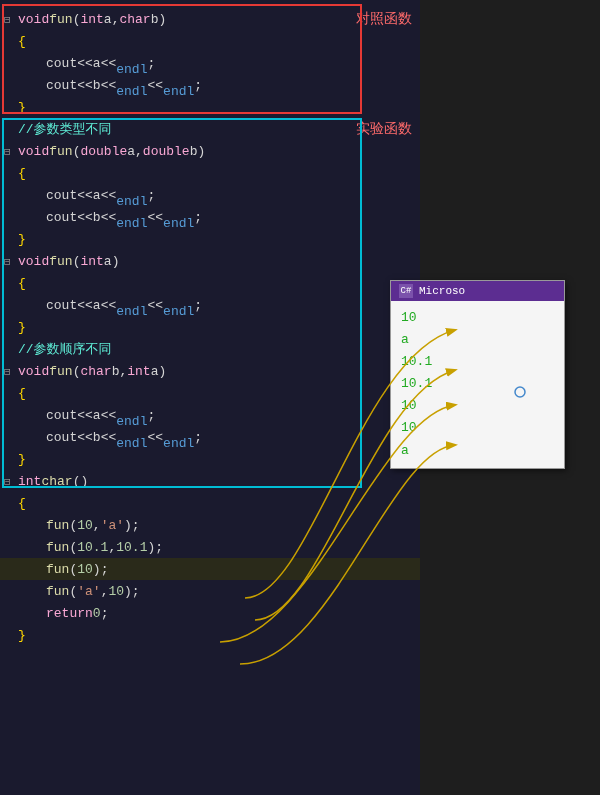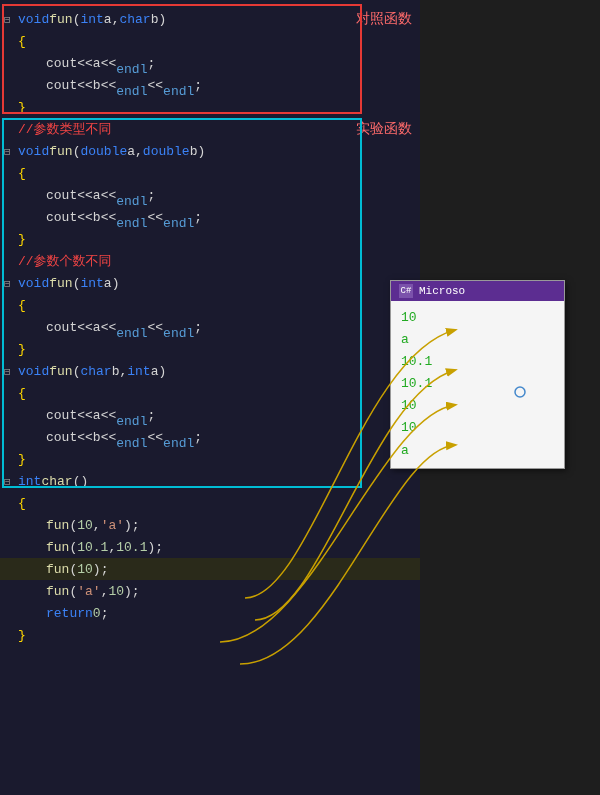--- a/index.html
+++ b/index.html
@@ -30,26 +30,26 @@
       white-space: nowrap;
     }
 
     .line-icon {
       width: 14px;
       color: #888;
       font-size: 11px;
       flex-shrink: 0;
     }
 
-    .kw { color: #3b82f6; }
+    .kw { color: #f9a8d4; }
     .fn { color: #dcdcaa; }
     .op { color: #d4d4d4; }
     .str { color: #ce9178; }
     .num { color: #b5cea8; }
-    .comment-cyan { color: #ef4444; }
+    .comment-cyan { color: #5eead4; }
     .comment-label { color: #ff6b6b; font-size: 14px; }
     .plain { color: #d4d4d4; }
     .brace { color: #ffd700; }
     .endl-kw { color: #569cd6; margin-top: 12px; }
 
     
     .red-box {
       position: absolute;
       top: 4px;
       left: 2px;
@@ -212,24 +212,20 @@
       <span class="endl-kw"> endl</span>
       <span class="op"> &lt;&lt;</span>
       <span class="endl-kw"> endl</span>
       <span class="plain">;</span>
     </div>
     <div class="code-line">
       <span class="line-icon"></span>
       <span class="brace">}</span>
     </div>
     <div class="code-line">
-      <span class="line-icon"></span>
-      <span class="comment-cyan">//参数个数不同</span>
-    </div>
-    <div class="code-line">
       <span class="line-icon" style="color: rgb(136, 136, 136);">⊟</span>
       <span class="kw">void </span>
       <span class="fn">fun</span>
       <span class="plain">(</span>
       <span class="kw">int</span>
       <span class="plain"> a)</span>
     </div>
     <div class="code-line">
       <span class="line-icon"></span>
       <span class="brace">{</span>
@@ -242,20 +238,24 @@
       <span class="plain"> a </span>
       <span class="op">&lt;&lt;</span>
       <span class="endl-kw"> endl</span>
       <span class="op"> &lt;&lt;</span>
       <span class="endl-kw"> endl</span>
       <span class="plain">;</span>
     </div>
     <div class="code-line">
       <span class="line-icon"></span>
       <span class="brace">}</span>
+    </div>
+    <div class="code-line">
+      <span class="line-icon"></span>
+      <span class="comment-cyan">//参数顺序不同</span>
     </div>
     <div class="code-line">
       <span class="line-icon" style="color: rgb(136, 136, 136);">⊟</span>
       <span class="kw">void </span>
       <span class="fn">fun</span>
       <span class="plain">(</span>
       <span class="kw">char</span>
       <span class="plain"> b, </span>
       <span class="kw">int</span>
       <span class="plain"> a)</span>

